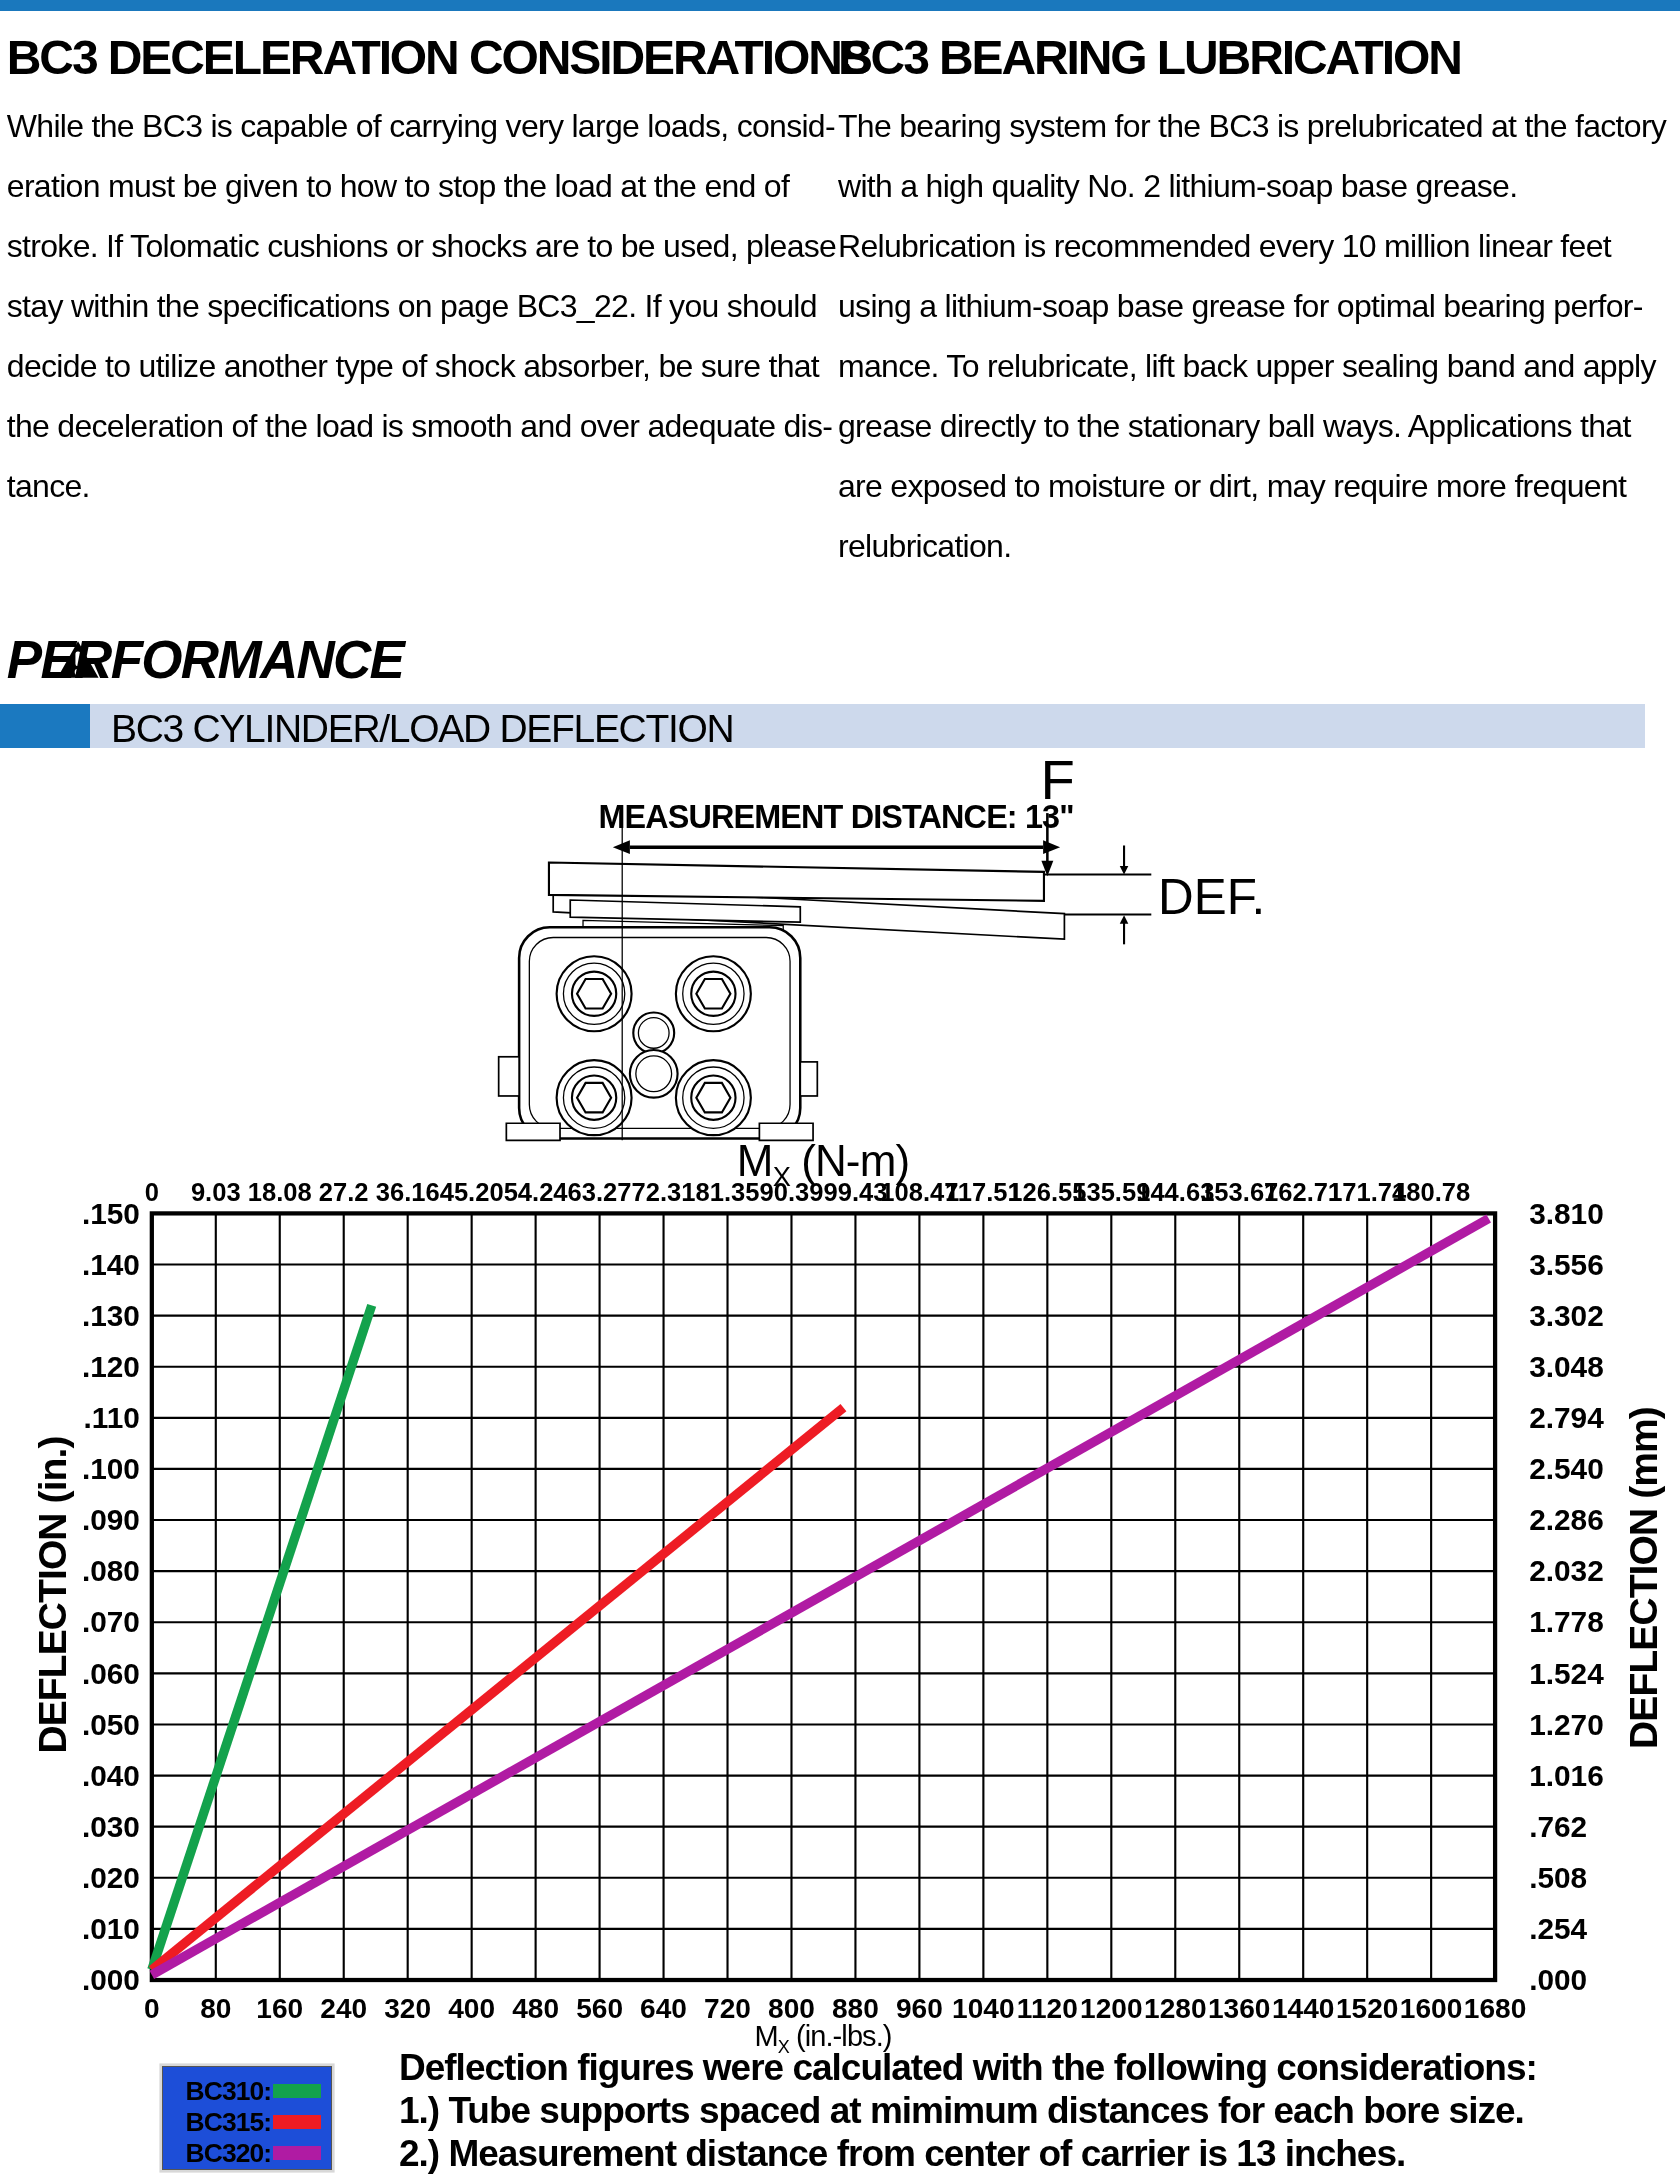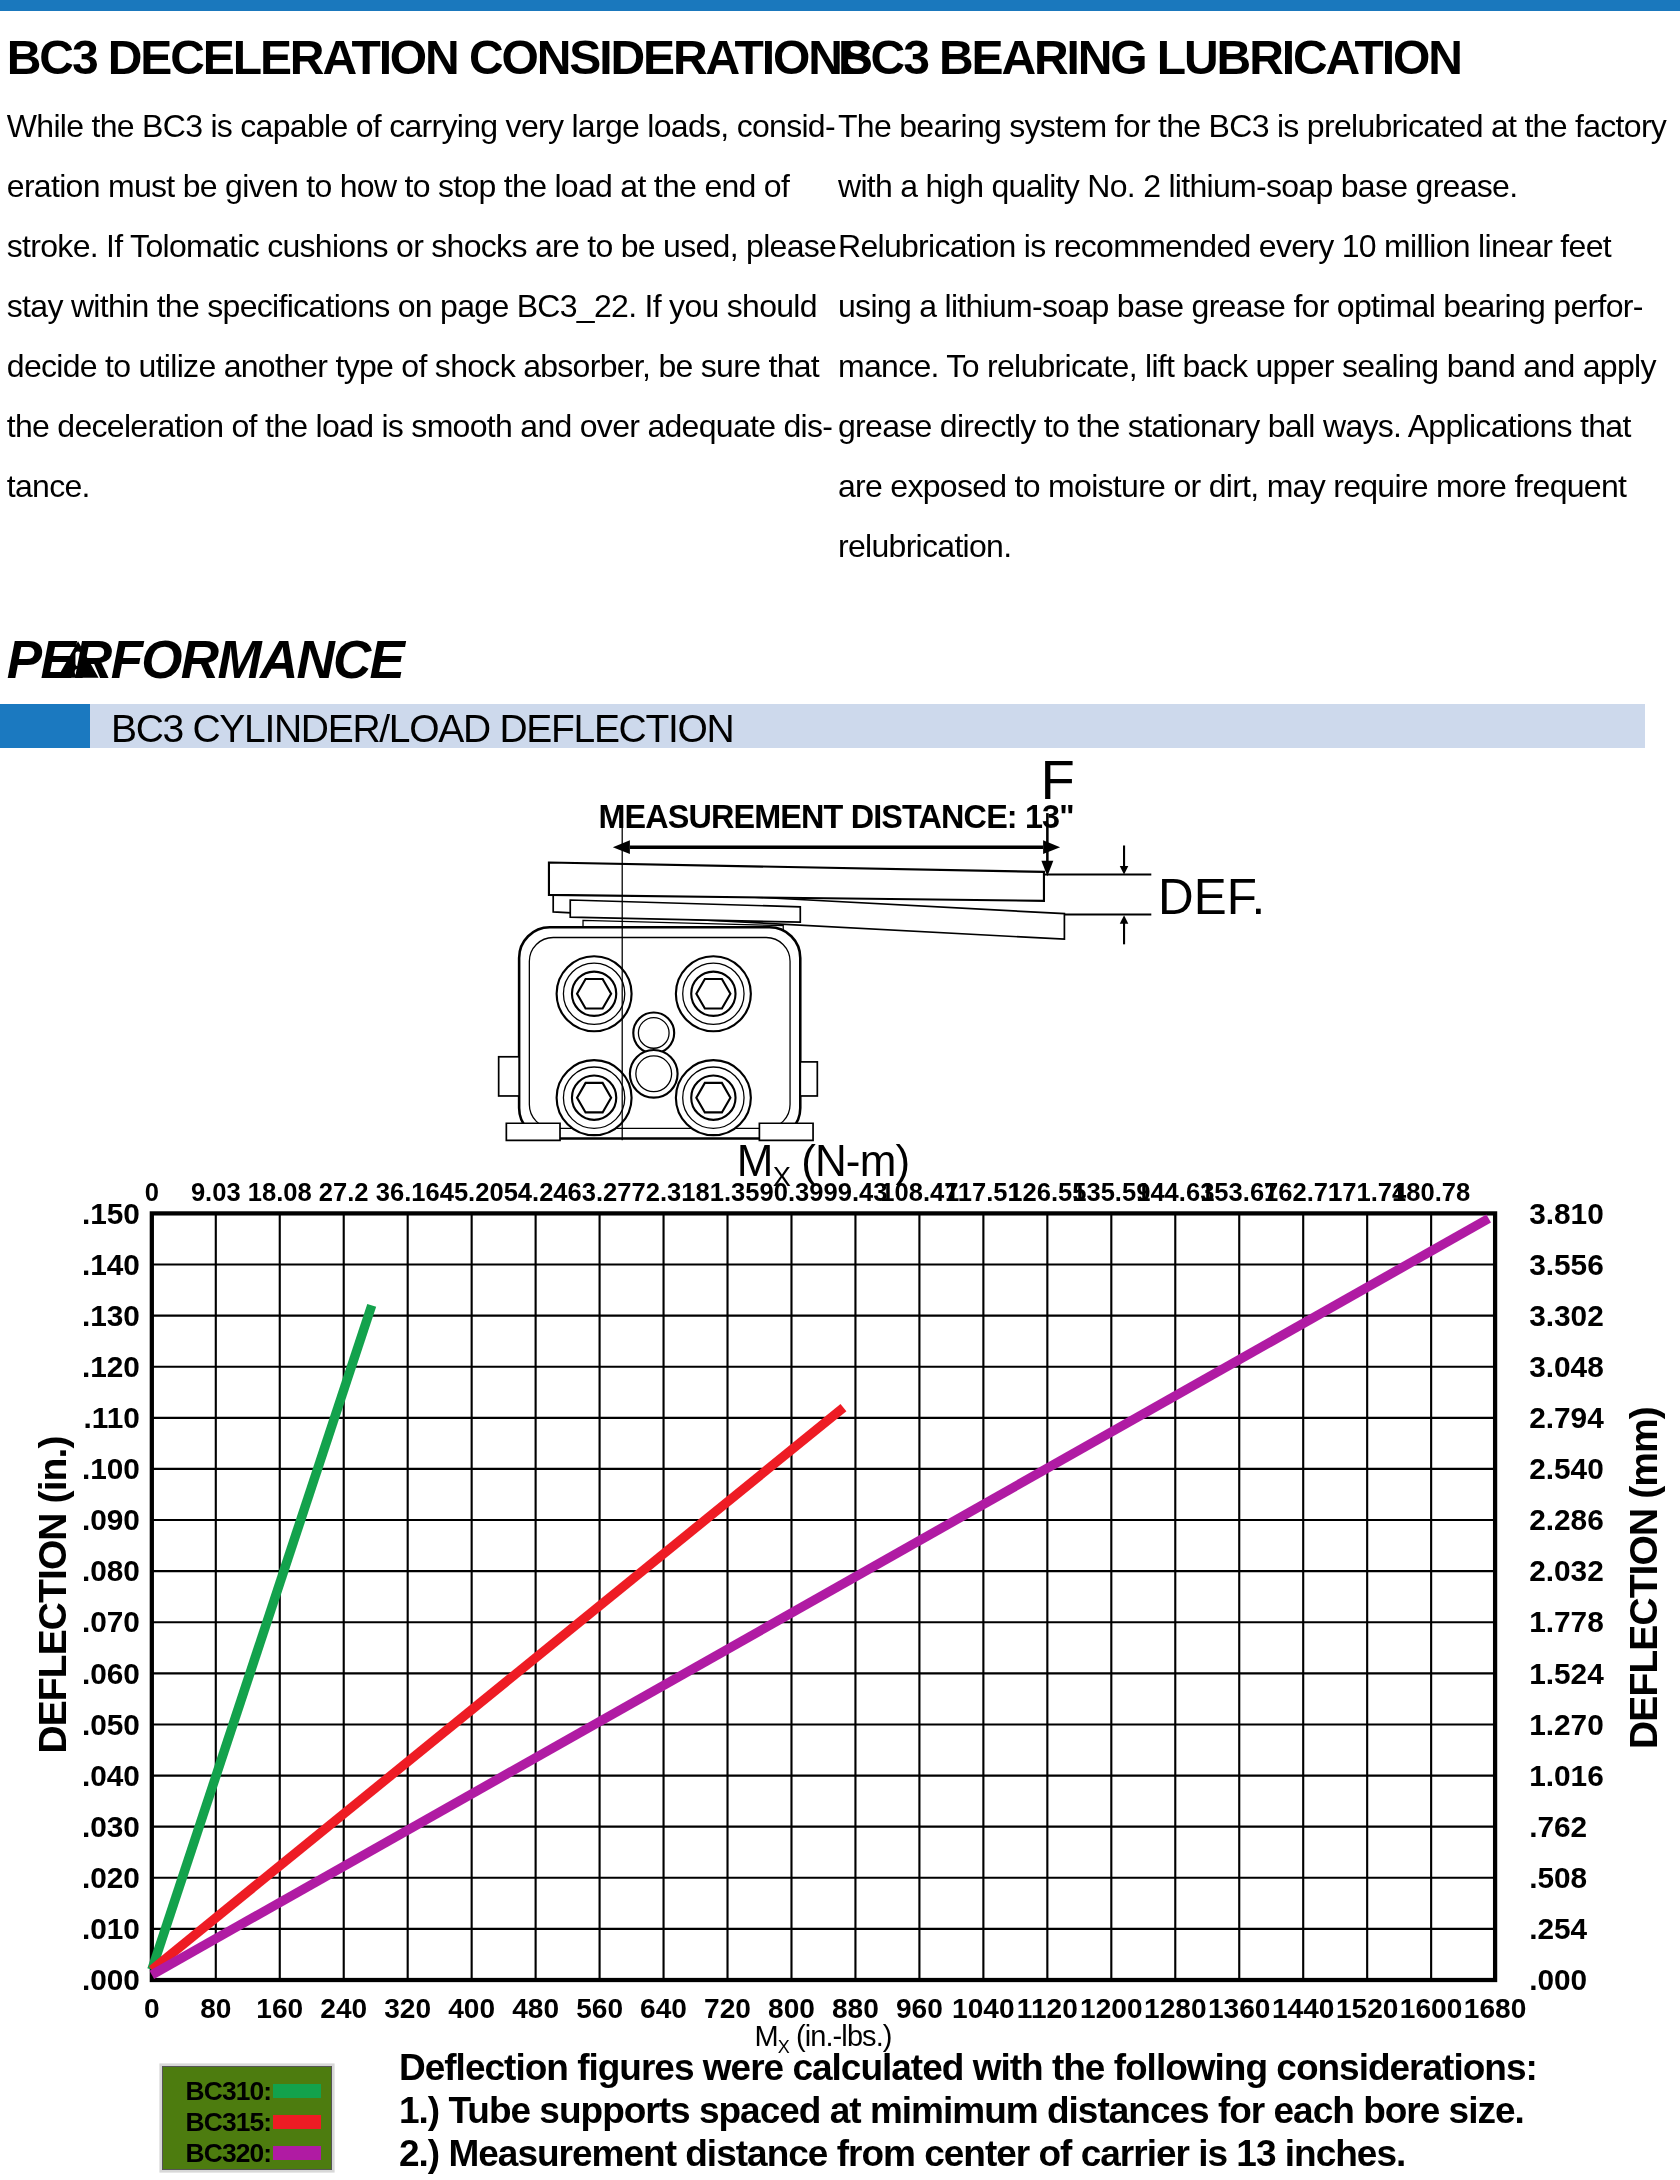--- a/index.html
+++ b/index.html
@@ -21,21 +21,21 @@
   #section-bar-title{left:111px;top:707px;font-size:39px;font-weight:normal;letter-spacing:-1.3px;}
   
   .axis-title{font-weight:normal;letter-spacing:-0.9px;text-align:center;width:852px;left:397px;}
   #top-axis-title{top:1136px;font-size:44px;}
   #bottom-axis-title{top:2020px;font-size:29px;}
   .axis-title sub{font-size:0.62em;}
   .vlabel{position:absolute;white-space:nowrap;font-size:39px;font-weight:bold;letter-spacing:-0.9px;
     transform:translate(-50%,-50%) rotate(-90deg);}
   
   #legend-box{left:162px;top:2066px;width:170px;height:104px;border:1.7px solid #555;
-    box-shadow:0 0 0 2.6px #d8d8d8;background:#4d7c0f;padding:8.5px 10.2px;box-sizing:border-box;
+    box-shadow:0 0 0 2.6px #d8d8d8;background:#1d4ed8;padding:8.5px 10.2px;box-sizing:border-box;
     display:flex;flex-direction:column;justify-content:space-between;}
   .legend-row{display:flex;align-items:center;justify-content:flex-end;}
   .legend-label{font-size:26.4px;font-weight:bold;letter-spacing:-0.9px;}
   .legend-swatch{width:48px;height:14.5px;margin-left:1.7px;}
   
   #notes{left:399px;top:2046px;font-size:37px;font-weight:bold;letter-spacing:-1px;line-height:43px;white-space:pre;}
   svg text{font-family:"Liberation Sans", sans-serif;}
 </style>
 </head>
 <body>

